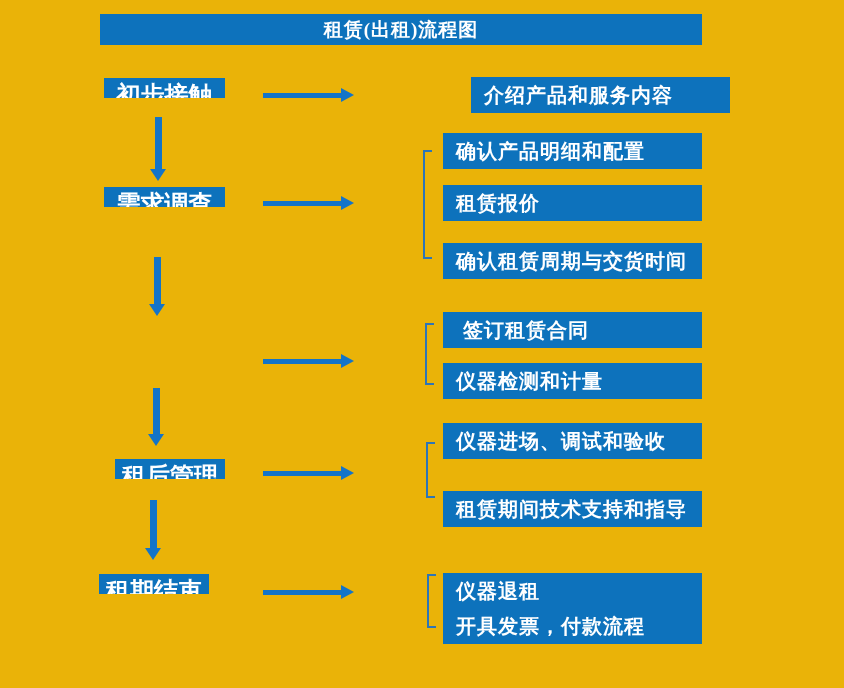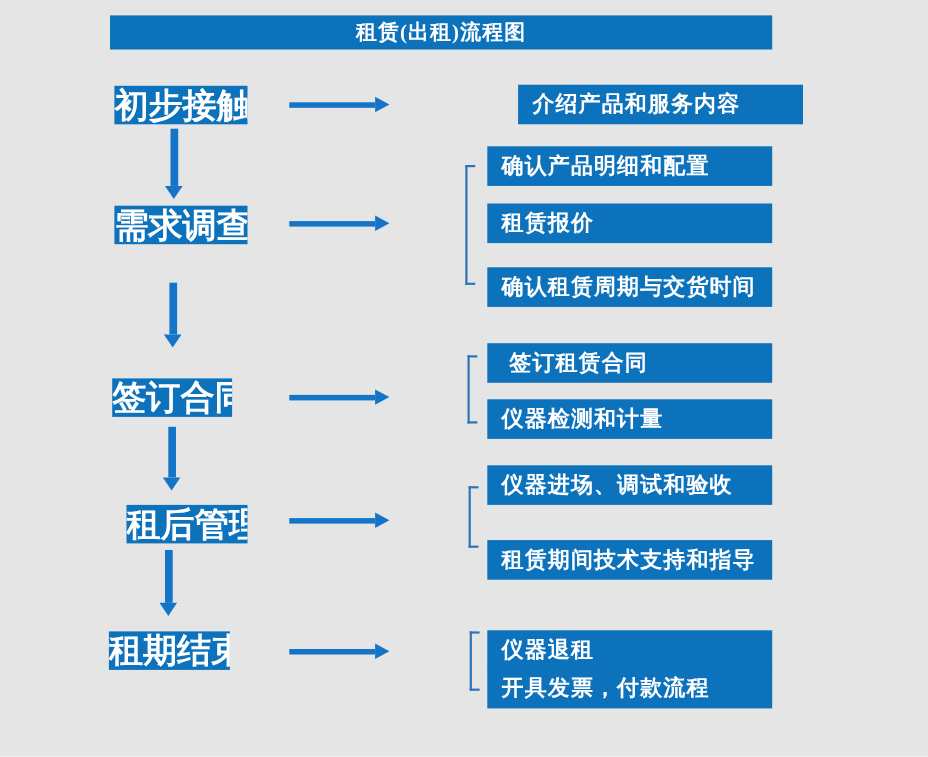--- a/index.html
+++ b/index.html
@@ -3,32 +3,32 @@
 <meta charset="utf-8">
 <style>
   :root{
     --box-blue:#0d72bc;
     --arrow-blue:#1374c8;
     --bracket-blue:#2e75b6;
     --text-white:#ffffff;
   }
   html,body{margin:0;padding:0;background:#ffffff;}
   .canvas{
-    position:relative;width:844px;height:688px;background:#e5e5e5;overflow:hidden;
+    position:relative;width:844px;height:688px;background:#eab308;overflow:hidden;
     font-family:"Liberation Serif","DejaVu Serif",serif;font-weight:bold;
   }
   .bluebox{
     position:absolute;background:var(--box-blue);color:var(--text-white);
     box-sizing:border-box;white-space:nowrap;overflow:hidden;
   }
   .title-bar{
     left:100px;top:14px;width:602px;height:31px;
     text-align:center;line-height:31px;font-size:19px;letter-spacing:1px;
   }
-  .step{width:121px;height:35px;text-align:center;line-height:35px;font-size:31px;}
+  .step{width:121px;height:20px;text-align:center;line-height:35px;font-size:24px;}
   .step.s1{left:104px;top:78px;}
   .step.s2{left:104px;top:187px;}
   .step.s3{left:102px;top:344px;width:109px;}
   .step.s4{left:100px;top:459px;width:110px;margin-left:15px;}
   .step.s5{left:99px;top:574px;width:110px;}
   .out{
     left:443px;width:259px;height:36px;line-height:36px;
     padding-left:13px;font-size:20px;letter-spacing:1px;
   }
   .o1{top:77px;margin-left:28px;}  .o2{top:133px;} .o3{top:185px;} .o4{top:243px;}
@@ -65,21 +65,20 @@
 </style>
 </head>
 <body>
 
 <div class="canvas">
 
   <div class="bluebox title-bar">租赁(出租)流程图</div>
 
   <div class="bluebox step s1">初步接触</div>
   <div class="bluebox step s2">需求调查</div>
-  <div class="bluebox step s3">签订合同</div>
   <div class="bluebox step s4">租后管理</div>
   <div class="bluebox step s5">租期结束</div>
 
   <div class="va v1"></div>
   <div class="va v2"></div>
   <div class="va v3"></div>
   <div class="va v4"></div>
 
   <div class="ha h1"></div>
   <div class="ha h2"></div>

